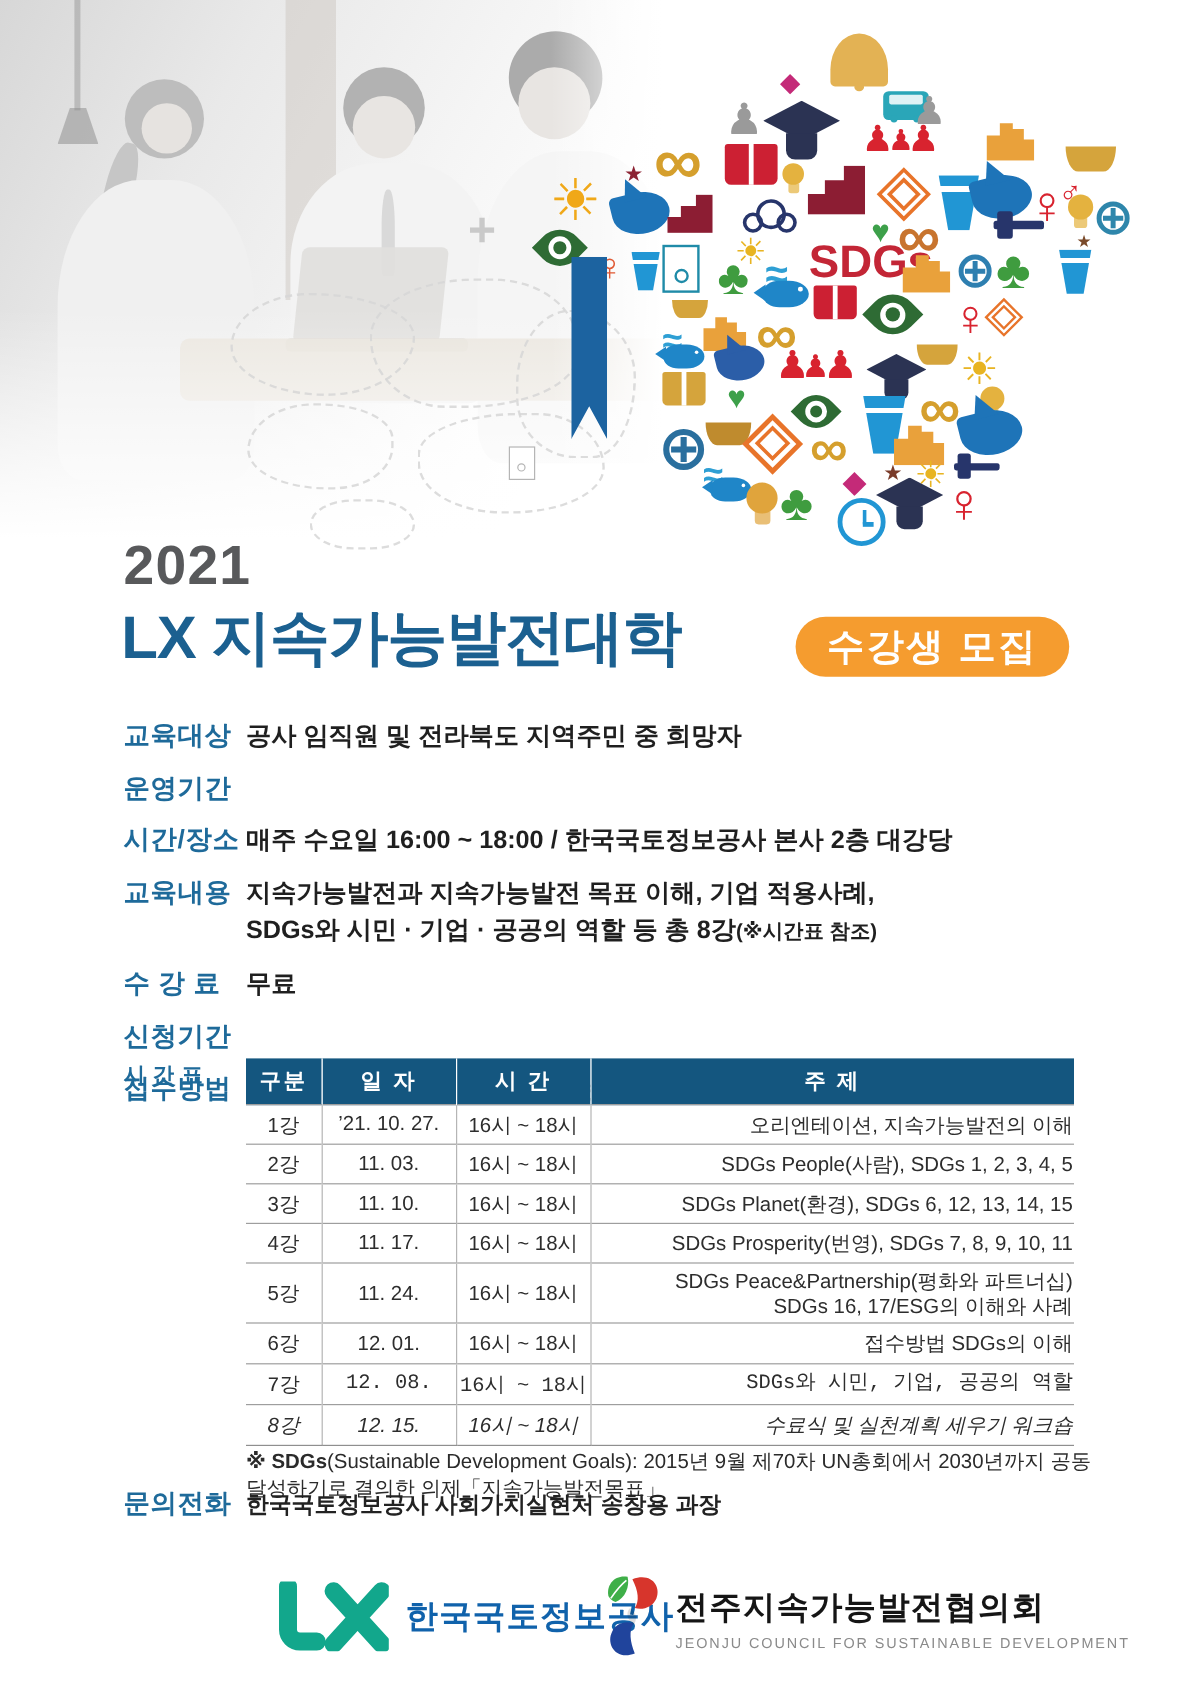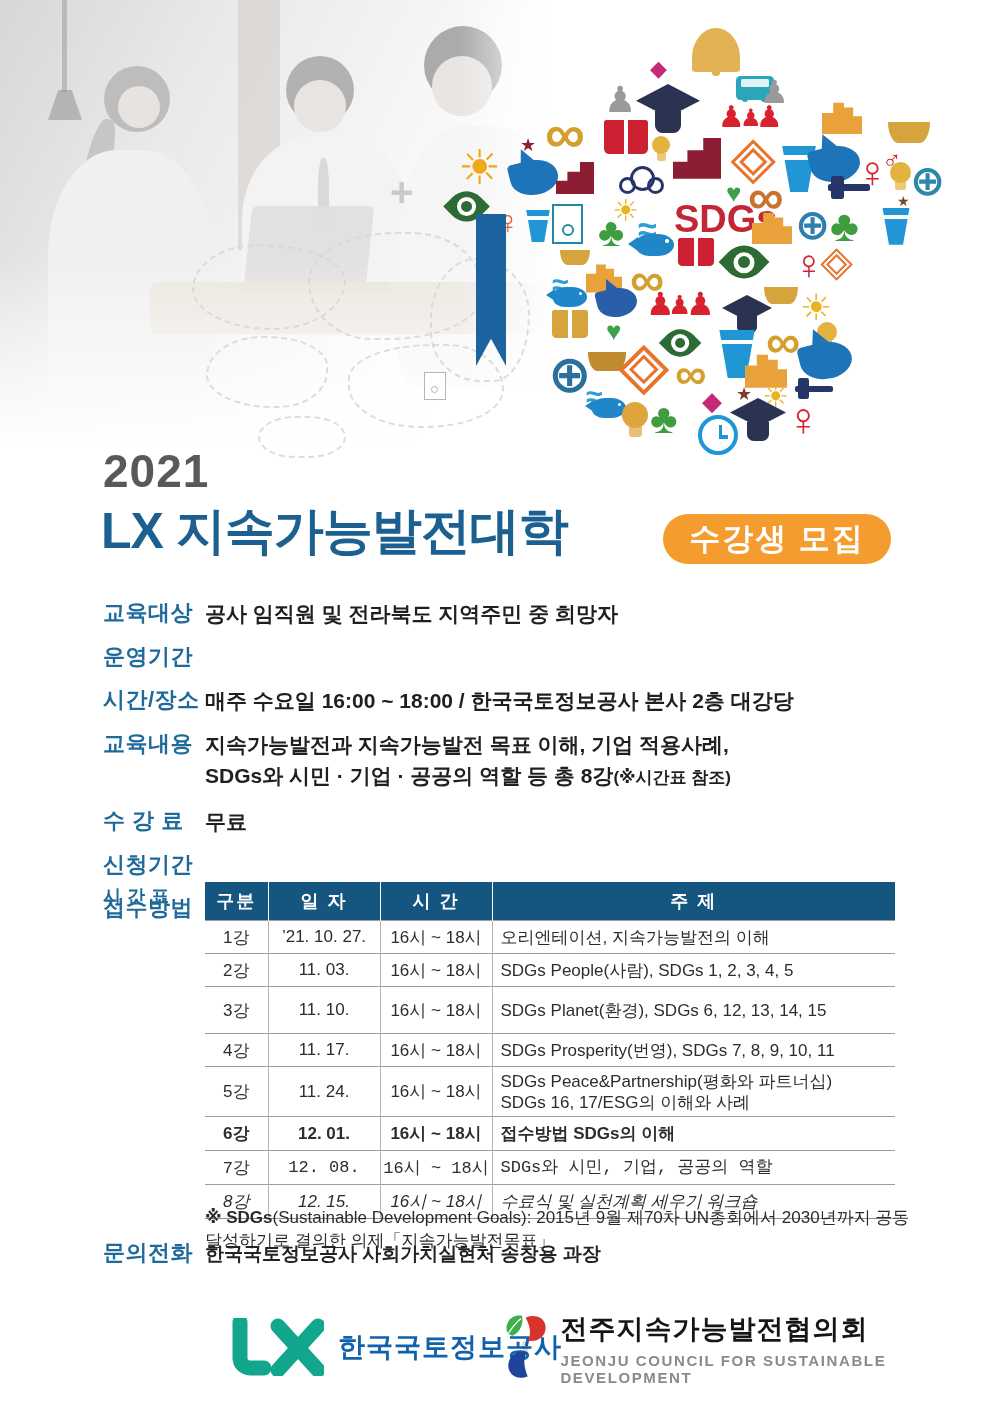--- a/index.html
+++ b/index.html
@@ -76,36 +76,36 @@
   .info-row{display:flex;align-items:flex-start;margin-bottom:13px;}
   .info-label{flex:0 0 102px;font-size:22px;font-weight:800;color:#1e6a9a;letter-spacing:.5px;}
   .info-value{font-size:21px;font-weight:700;color:#1f1f1f;line-height:31px;}
   .info-value .small{font-size:17px;font-weight:600;}
   
   .sched-label{position:absolute;left:103px;top:884px;font-size:18px;font-weight:800;color:#1e6a9a;letter-spacing:.5px;}
   .sched{position:absolute;left:205px;top:882px;width:690px;border-collapse:collapse;table-layout:fixed;}
   .sched th{background:#14567f;color:#fff;font-size:18px;font-weight:700;height:36px;border-right:1px solid #fff;letter-spacing:2px;}
   .sched th:last-child{border-right:none;}
   .sched td{font-size:17px;color:#2d2d2d;text-align:center;border-top:1px solid #9e9e9e;border-right:1px solid #b5b5b5;vertical-align:middle;}
-  .sched td:last-child{border-right:none;text-align:left;padding-left:8px;margin-left:13px;}
+  .sched td:last-child{border-right:none;text-align:right;padding-left:8px;margin-left:13px;}
   .sched tbody tr:last-child td{border-bottom:1px solid #8f8f8f;font-style:italic;}
   .sched td .l2{line-height:21px;}
   .footnote{position:absolute;left:205px;top:1206px;font-size:17px;color:#2b2b2b;width:720px;}
   .footnote b{font-weight:800;}
   
   .contact-label{position:absolute;left:103px;top:1238px;font-size:22px;font-weight:800;color:#1e6a9a;letter-spacing:.5px;}
   .contact-value{position:absolute;left:205px;top:1241px;font-size:19px;font-weight:600;color:#222;}
   
   .footer{position:absolute;left:0;top:1308px;width:1000px;height:90px;}
   .lx-wrap{position:absolute;left:232px;top:10px;display:flex;align-items:center;}
   .lx-name{font-size:27px;font-weight:800;color:#1062ab;margin-left:14px;letter-spacing:1px;}
   .jj-wrap{position:absolute;left:503px;top:0;display:flex;align-items:center;}
   .jj-text{margin-left:10px;}
   .jj-name{font-size:27px;font-weight:800;color:#151515;letter-spacing:1px;}
-  .jj-sub{font-size:15px;color:#8a8a8a;letter-spacing:1.6px;margin-top:5px;font-weight:700;}
+  .jj-sub{font-size:12px;color:#8a8a8a;letter-spacing:1.6px;margin-top:5px;font-weight:400;}
 </style>
 </head>
 <body>
 
 <div class="canvas">
 
   <div class="photo">
     <div class="band" style="left:238px;top:0;width:42px;height:250px;"></div>
     <div class="band" style="left:745px;top:0;width:0;height:0;"></div>
     <div class="lamp-cord"></div>
@@ -294,21 +294,21 @@
           </td>
         </tr>
         <tr style="height: 33px;">
           <td>2강</td>
           <td>11. 03.</td>
           <td>16시 ~ 18시</td>
           <td>
             <div class="l2">SDGs People(사람), SDGs 1, 2, 3, 4, 5</div>
           </td>
         </tr>
-        <tr style="height: 47px;">
+        <tr style="height: 33px;">
           <td>3강</td>
           <td>11. 10.</td>
           <td>16시 ~ 18시</td>
           <td>
             <div class="l2">SDGs Planet(환경), SDGs 6, 12, 13, 14, 15</div>
           </td>
         </tr>
         <tr style="height: 33px;">
           <td>4강</td>
           <td>11. 17.</td>
@@ -319,21 +319,21 @@
         </tr>
         <tr style="height: 50px;">
           <td>5강</td>
           <td>11. 24.</td>
           <td>16시 ~ 18시</td>
           <td>
             <div class="l2">SDGs Peace&amp;Partnership(평화와 파트너십)</div>
             <div class="l2">SDGs 16, 17/ESG의 이해와 사례</div>
           </td>
         </tr>
-        <tr style="height: 34px; font-weight: bold;">
+        <tr style="height: 34px;">
           <td>6강</td>
           <td>12. 01.</td>
           <td>16시 ~ 18시</td>
           <td>
             <div class="l2">접수방법 SDGs의 이해</div>
           </td>
         </tr>
         <tr style="height: 34px; font-family: Liberation Mono, monospace;">
           <td>7강</td>
           <td>12. 08.</td>

